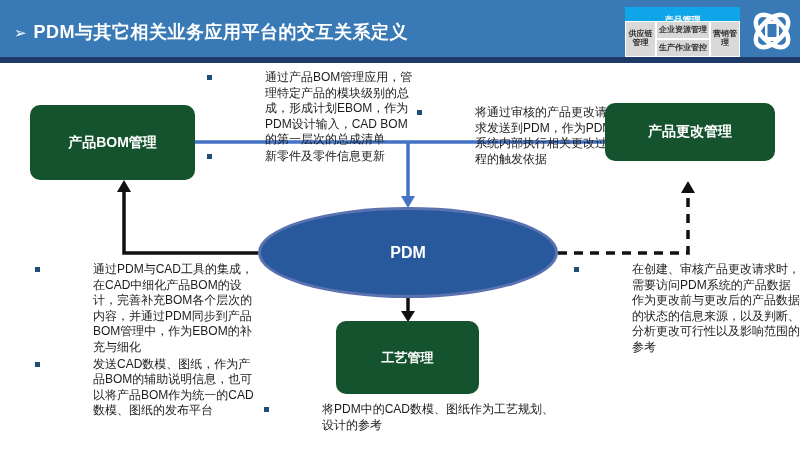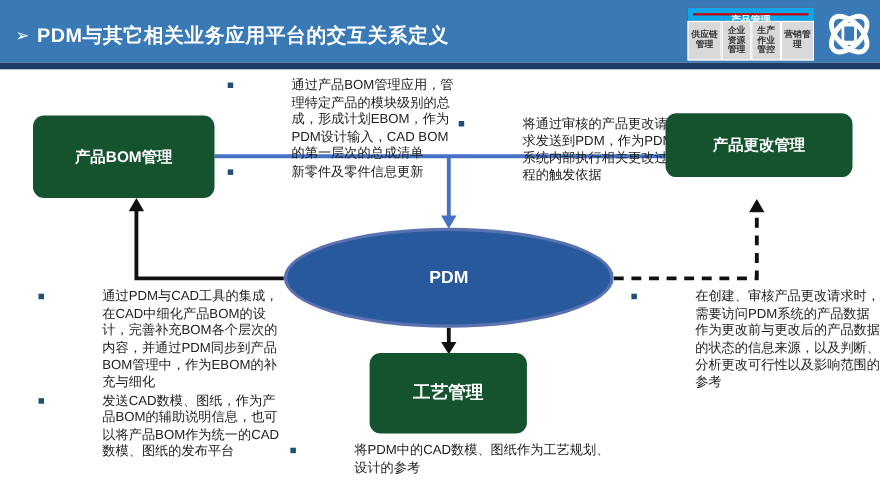--- a/index.html
+++ b/index.html
@@ -9,37 +9,37 @@
   }
   
   .header{position:absolute;left:0;top:0;width:800px;height:57px;background:#3879b6;}
   .header-strip{position:absolute;left:0;top:57px;width:800px;height:6px;background:#1e3a66;}
   .title-wrap{position:absolute;left:14px;top:20px;display:flex;align-items:center;gap:7px;color:#fff;}
   .title-chevron{font-size:15px;line-height:1;}
   .title-text{font-size:18px;font-weight:bold;letter-spacing:.5px;}
   
   .minimap{position:absolute;left:625px;top:7px;width:115px;}
   .minimap-root{background:#c00000;color:#fff;font-size:9px;font-weight:bold;text-align:center;
-    height:12px;line-height:12px;border:5px solid #0ea5e9;box-sizing:border-box;}
+    height:12px;line-height:12px;border:7px solid #0ea5e9;box-sizing:border-box;}
   .minimap-grid{display:flex;width:134px;height:36px;}
   .mm-cell{background:#d9d9d9;border:1px solid #fff;box-sizing:border-box;color:#333;
     font-size:8px;font-weight:bold;display:flex;align-items:center;justify-content:center;
     text-align:center;line-height:1.1;padding:0 1px;}
   .mm-col-left{width:31px;}
-  .mm-col-mid{width:54px;display:flex;flex-direction:row;}
+  .mm-col-mid{width:54px;display:flex;flex-direction:column;}
   .mm-col-mid .mm-cell{flex:1;}
   .mm-col-right{width:30px;}
   
   .logo{position:absolute;left:746px;top:3px;}
   
   .node{position:absolute;background:#14532d;color:#fff;font-weight:bold;
     display:flex;align-items:center;justify-content:center;text-align:center;font-size:14px;border-radius:10px;}
   .node-bom{left:30px;top:105px;width:165px;height:75px;}
   .node-change{left:605px;top:103px;width:170px;height:58px;font-family:Liberation Mono, monospace;}
-  .node-process{left:336px;top:321px;width:143px;height:73px;font-size:16px;text-align:right;}
+  .node-process{left:336px;top:321px;width:143px;height:73px;font-size:13px;text-align:right;}
   .node-pdm{left:258px;top:207px;width:300px;height:91px;border-radius:50%;
     background:#27599c;border:3px solid #5b72b0;box-sizing:border-box;font-size:16px;}
   
   .overlay{position:absolute;left:0;top:0;width:800px;height:450px;pointer-events:none;}
   
   .notes{position:absolute;color:#1c1c1c;font-size:12px;line-height:1.3;}
   .note-item{display:flex;margin-bottom:1px;gap:36px;}
   .bullet{flex:0 0 auto;width:5px;height:5px;background:#1f4e79;margin:5px 17px 0 2px;}
   .note-top{left:205px;top:70px;width:208px;}
   .note-topright{left:415px;top:105px;width:202px;}

